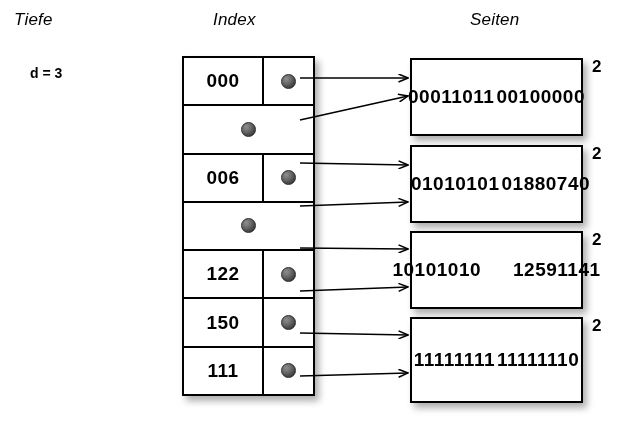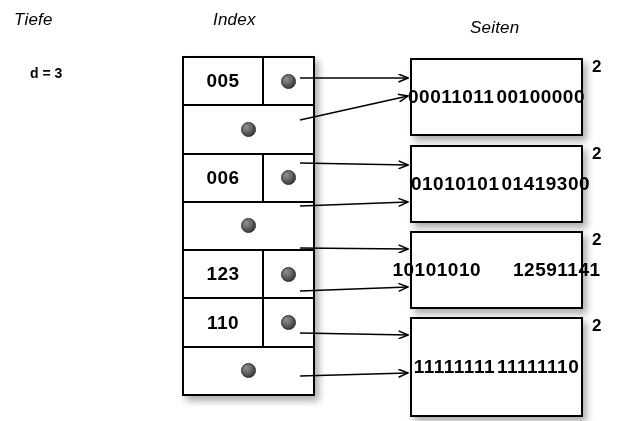--- a/index.html
+++ b/index.html
@@ -24,21 +24,21 @@
   .col-head {
     position: absolute;
     font-style: italic;
     font-size: 17px;
     font-weight: 400;
     letter-spacing: 0.2px;
     white-space: nowrap;
   }
   #head-tiefe  { left: 14px;  top: 10px; }
   #head-index { left: 213px; top: 10px; }
-  #head-seiten { left: 470px; top: 10px; margin-top: 8px; }
+  #head-seiten { left: 470px; top: 10px; }
 
   
   #depth-value {
     position: absolute;
     left: 14px;
     top: 65px;
     font-size: 14px;
     font-weight: 700;
     white-space: nowrap;
     margin-left: 16px;
@@ -140,21 +140,21 @@
 
   <div class="col-head" id="head-tiefe">Tiefe</div>
   <div class="col-head" id="head-index">Index</div>
   <div class="col-head" id="head-seiten">Seiten</div>
 
   <div id="depth-value">d = 3</div>
 
   <div id="index-table">
 
     <div class="index-row">
-      <div class="index-key">005</div>
+      <div class="index-key">000</div>
       <div class="index-ptr-cell">
         <span class="ptr-dot"></span>
       </div>
     </div>
 
 
     <div class="index-row">
       <div class="index-ptr-cell">
         <span class="ptr-dot"></span>
       </div>
@@ -167,60 +167,61 @@
       </div>
     </div>
 
     <div class="index-row">
       <div class="index-ptr-cell">
         <span class="ptr-dot"></span>
       </div>
     </div>
 
     <div class="index-row">
-      <div class="index-key">123</div>
-      <div class="index-ptr-cell">
-        <span class="ptr-dot"></span>
-      </div>
-    </div>
-
-    <div class="index-row">
-      <div class="index-key">110</div>
-      <div class="index-ptr-cell">
-        <span class="ptr-dot"></span>
-      </div>
-    </div>
-
-    <div class="index-row">
+      <div class="index-key">122</div>
+      <div class="index-ptr-cell">
+        <span class="ptr-dot"></span>
+      </div>
+    </div>
+
+    <div class="index-row">
+      <div class="index-key">150</div>
+      <div class="index-ptr-cell">
+        <span class="ptr-dot"></span>
+      </div>
+    </div>
+
+    <div class="index-row">
+      <div class="index-key">111</div>
       <div class="index-ptr-cell">
         <span class="ptr-dot"></span>
       </div>
     </div>
 
   </div>
 
   <div class="page-box" style="top:58px; height:78px;">
     <div class="page-rec">00011011</div>
     <div class="page-rec">00100000</div>
   </div>
   <div class="page-count" style="top:57px;">2</div>
 
   <div class="page-box" style="top:145px; height:78px;padding-left:8px;">
     <div class="page-rec">01010101</div>
-    <div class="page-rec">01419300</div>
+    <div class="page-rec">01880740</div>
   </div>
   <div class="page-count" style="top:144px;">2</div>
 
   <div class="page-box" style="top:231px; height:78px;gap:32px;">
     <div class="page-rec">10101010</div>
     <div class="page-rec">12591141</div>
   </div>
   <div class="page-count" style="top:230px;">2</div>
 
-  <div class="page-box" style="top:317px; height:100px;">
+  <div class="page-box" style="top:317px; height:86px;">
     <div class="page-rec">11111111</div>
     <div class="page-rec">11111110</div>
   </div>
   <div class="page-count" style="top:316px;">2</div>
 
   <svg id="arrow-layer" viewBox="0 0 629 421">
     <defs>
       <marker id="ah" markerWidth="11" markerHeight="9" refX="10" refY="4.5" orient="auto" markerUnits="userSpaceOnUse">
         <path d="M0.5,0.5 L10,4.5 L0.5,8.5" fill="none" stroke="#000" stroke-width="1.5"></path>
       </marker>

